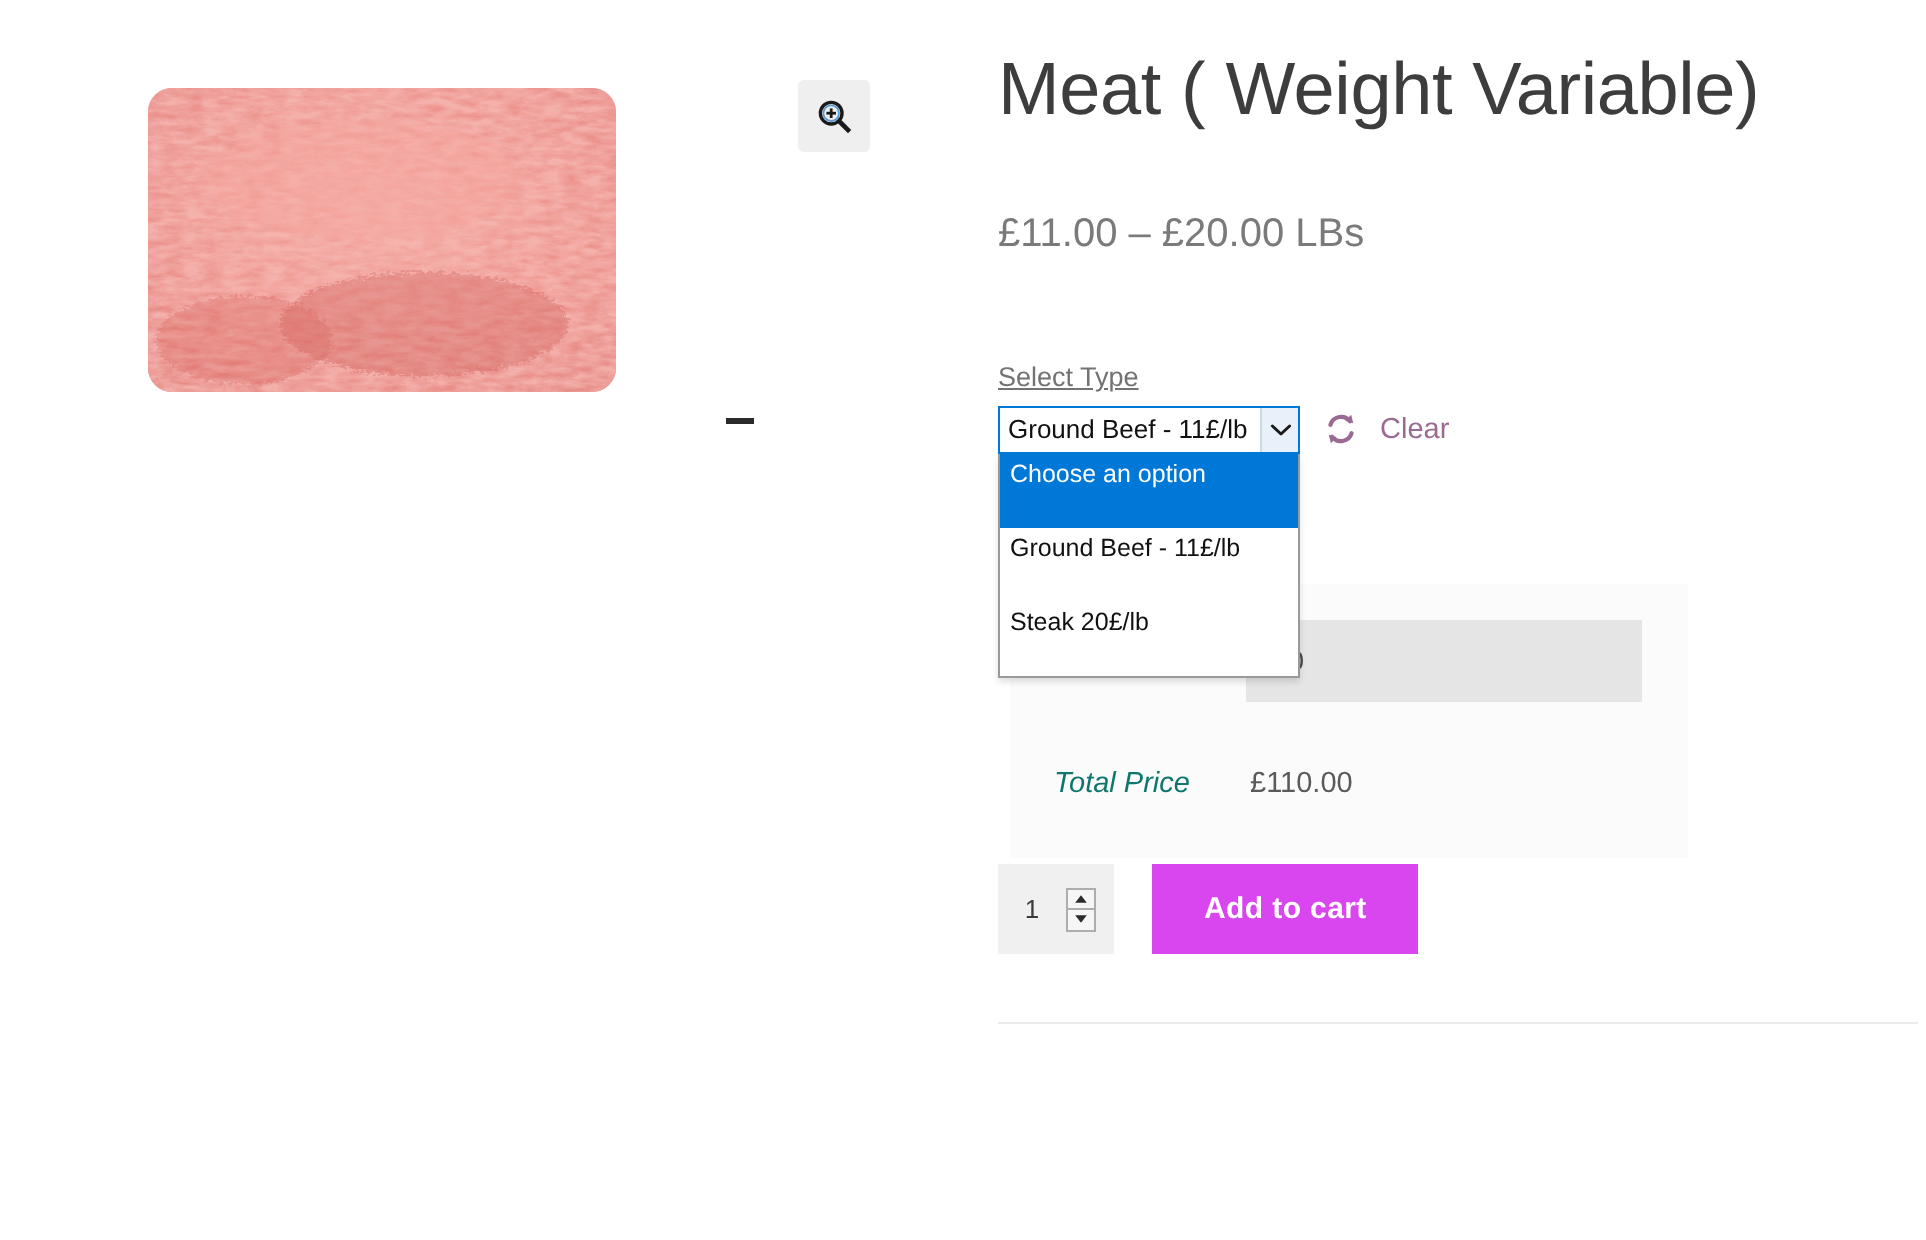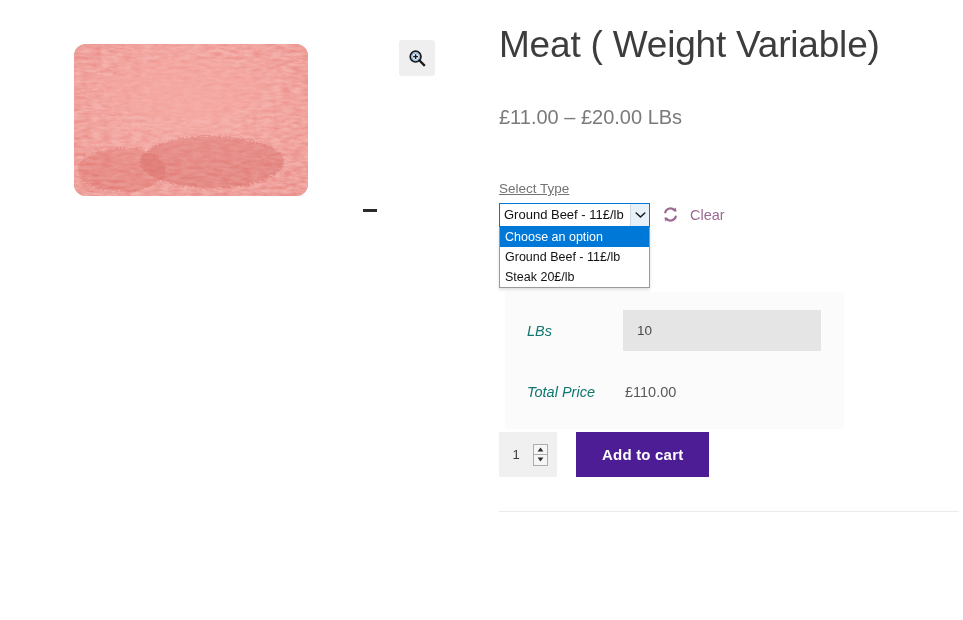--- a/index.html
+++ b/index.html
@@ -164,21 +164,21 @@
     border-top: none;
     z-index: 20;
     padding: 0;
     margin: 0;
     list-style: none;
     box-shadow: 0 2px 3px rgba(0,0,0,0.12);
   }
   .select-list li {
     font-size: 12.5px;
     color: #111111;
-    height: 20px;
+    height: 37px;
     line-height: 20px;
     padding-left: 5px;
     white-space: nowrap;
     cursor: pointer;
   }
   .select-list li.selected {
     background: #0078d7;
     color: #ffffff;
   }
 
@@ -284,21 +284,21 @@
     justify-content: center;
     cursor: pointer;
   }
   .qty-spin span:first-child { border-bottom: 1px solid #adadad; }
   .qty-spin svg { display: block; }
 
   .add-to-cart {
     margin-left: 19px;
     height: 45px;
     padding: 0 26px;
-    background: #4c1d95;
+    background: #d946ef;
     color: #ffffff;
     border: none;
     font-family: "Liberation Sans", sans-serif;
     font-size: 15px;
     font-weight: bold;
     letter-spacing: 0.2px;
     cursor: pointer;
   }
 
   

